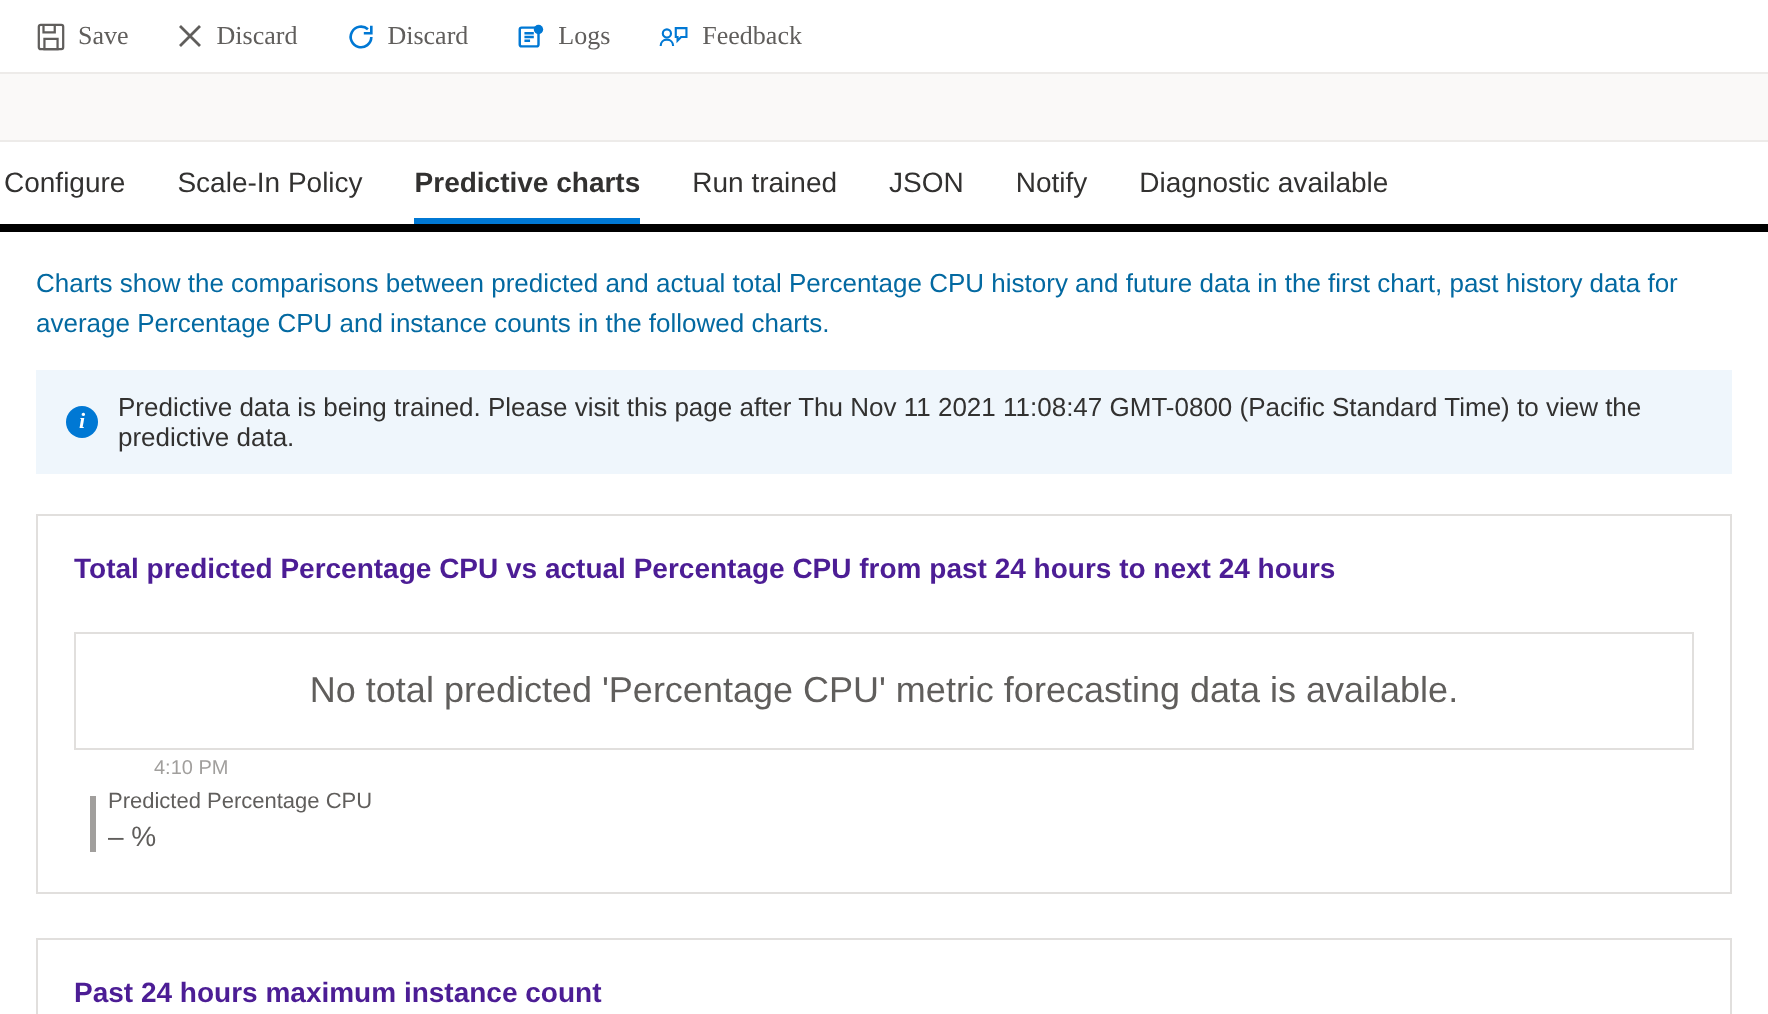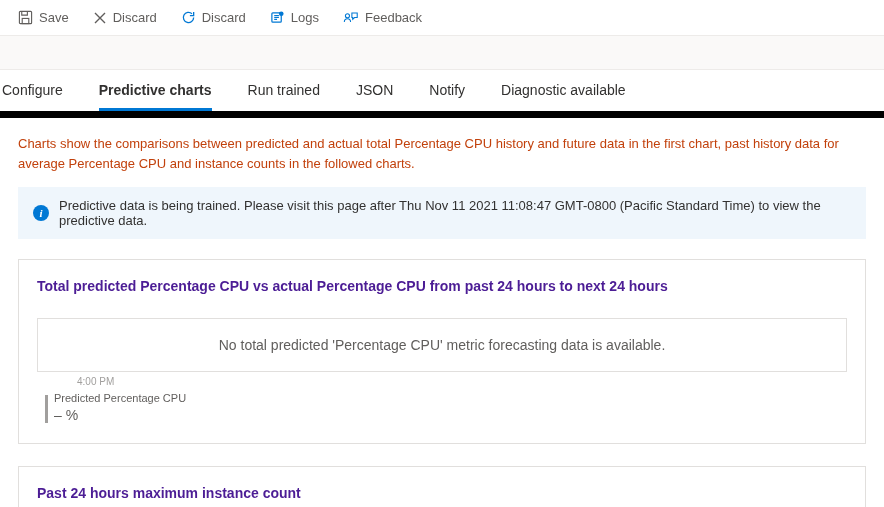--- a/index.html
+++ b/index.html
@@ -9,20 +9,21 @@
     color: #323130;
     background: #ffffff;
     width: 884px;
   }
   .toolbar {
     display: flex;
     align-items: flex-start;
     gap: 4px;
     padding: 6px 8px;
     border-bottom: 1px solid #edebe9;
+    font-family: Liberation Serif, serif;
   }
   .toolbar-btn {
     display: inline-flex;
     align-items: center;
     gap: 6px;
     background: none;
     border: none;
     padding: 4px 10px;
     color: #605e5c;
     font-size: 13px;
@@ -31,41 +32,41 @@
   }
   .toolbar-btn .icn { color: #0078d4; display:inline-flex; }
   .toolbar-btn.muted .icn { color: #605e5c; }
   .divider-strip {
     height: 34px;
     background: #faf9f8;
     border-bottom: 1px solid #edebe9;
   }
   .tabs {
     display: flex;
-    gap: 36px;
+    gap: 26px;
     padding: 0 2px;
-    border-bottom: 7px solid #000000;
+    border-bottom: 4px solid #000000;
   }
   .tab {
     padding: 12px 0 10px 0;
     font-size: 14px;
     color: #323130;
     cursor: pointer;
     border-bottom: 3px solid transparent;
   }
   .tab.active {
     font-weight: 600;
     border-bottom-color: #0078d4;
     text-align: right;
   }
   .content {
     padding: 16px 18px 18px 18px;
   }
   .intro {
-    color: #c2410c;
+    color: #0369a1;
     font-size: 13px;
     line-height: 1.5;
     margin-bottom: 14px;
   }
   .info-banner {
     display: flex;
     align-items: center;
     gap: 10px;
     background: #eff6fc;
     border: 1px solid #eff6fc;
@@ -94,21 +95,21 @@
     font-weight: 600;
     font-size: 14px;
     color: #4c1d95;
     margin-bottom: 24px;
   }
   .nodata-box {
     border: 1px solid #e1dfdd;
     padding: 18px 10px;
     text-align: center;
     color: #605e5c;
-    font-size: 14px;
+    font-size: 18px;
     position: relative;
     background: #fff;
   }
   .chart-remnants {
     margin-top: 4px;
     padding-left: 4px;
   }
   .axis-tick {
     font-size: 10px;
     color: #a19f9d;
@@ -178,40 +179,41 @@
       </svg>
     </span>
     <span>Feedback</span>
   </button>
 </div>
 
 <div class="divider-strip"></div>
 
 <div class="tabs">
   <div class="tab">Configure</div>
+  <div class="tab">Scale-In Policy</div>
   <div class="tab active">Predictive charts</div>
   <div class="tab">Run trained</div>
   <div class="tab">JSON</div>
   <div class="tab">Notify</div>
   <div class="tab">Diagnostic available</div>
 </div>
 
 <div class="content">
   <p class="intro">Charts show the comparisons between predicted and actual total Percentage CPU history and future data in the first chart, past history data for average Percentage CPU and instance counts in the followed charts.</p>
 
   <div class="info-banner">
     <span class="info-icn">i</span>
     <span>Predictive data is being trained. Please visit this page after Thu Nov 11 2021 11:08:47 GMT-0800 (Pacific Standard Time) to view the predictive data.</span>
   </div>
 
   <div class="card">
     <div class="card-title">Total predicted Percentage CPU vs actual Percentage CPU from past 24 hours to next 24 hours</div>
     <div class="nodata-box">No total predicted 'Percentage CPU' metric forecasting data is available.</div>
     <div class="chart-remnants">
-      <div class="axis-tick">4:00 PM</div>
+      <div class="axis-tick">4:10 PM</div>
       <div class="legend-row">
         <div class="legend-bar"></div>
         <div>
           <div class="legend-text">Predicted Percentage CPU</div>
           <div class="legend-value">– %</div>
         </div>
       </div>
     </div>
   </div>
 

